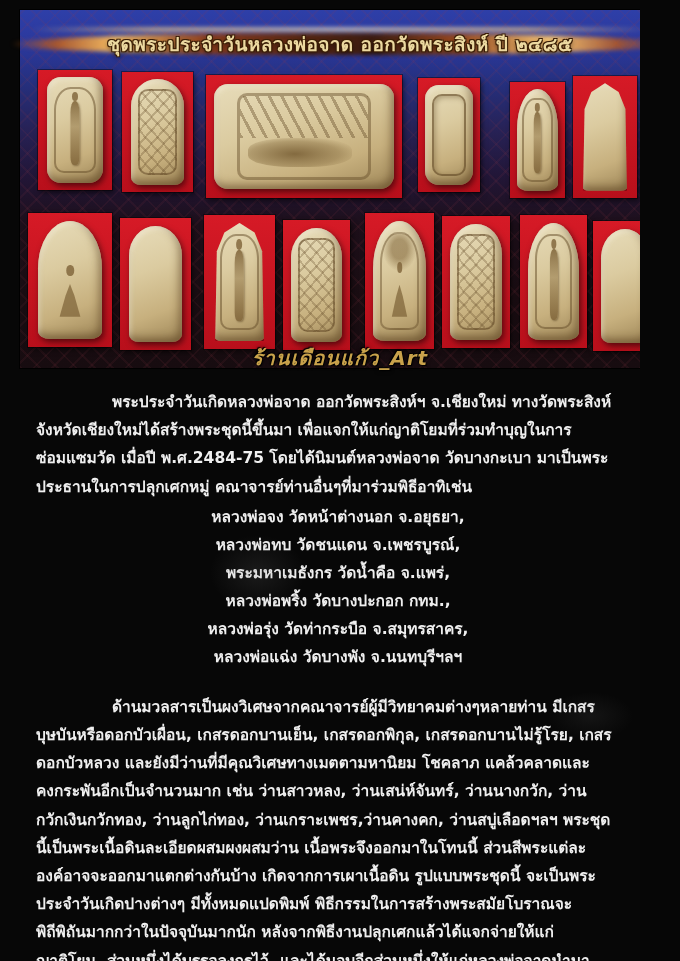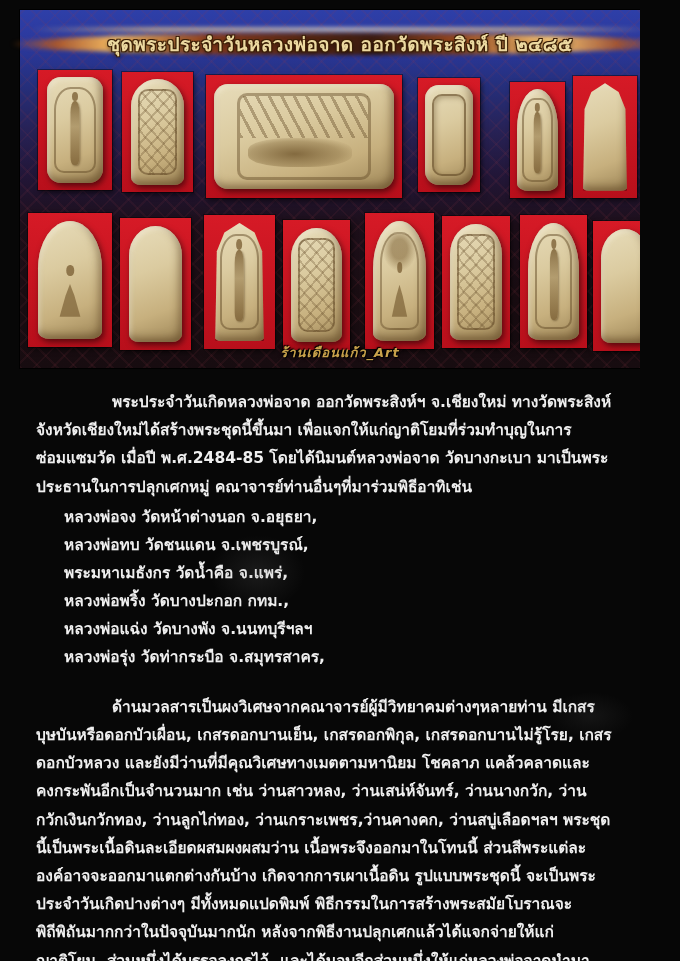--- a/index.html
+++ b/index.html
@@ -81,30 +81,30 @@
   .detail-naga .fig::before{top:30%;}
   .detail-naga-fan,.detail-naga .fig{border-radius:45% 45% 10px 10px/32% 32% 8px 8px;}
   .detail-naga .fig{background:radial-gradient(ellipse 62% 30% at 50% 16%,rgba(125,98,55,.55) 35%,rgba(125,98,55,.2) 62%,transparent 78%);}
   .detail-recline .fig{border:3px solid rgba(100,75,40,.45);
     background-image:repeating-linear-gradient(62deg,rgba(100,75,40,.40) 0 3px,transparent 3px 11px);
     background-size:100% 52%;background-repeat:no-repeat;background-position:top center;}
   .detail-recline .fig::after{content:"";position:absolute;left:6%;right:12%;bottom:12%;height:36%;
     border-radius:40%;
     background:radial-gradient(ellipse at 45% 55%,rgba(118,92,50,.85) 0%,rgba(140,115,70,.5) 55%,transparent 80%);}
 
-  .watermark{position:absolute;left:0;right:0;top:332px;text-align:center;font-size:13px;
+  .watermark{position:absolute;left:0;right:0;top:332px;text-align:center;font-size:20px;
     font-weight:700;font-style:italic;color:#c9a24b;letter-spacing:1px;
     text-shadow:1px 1px 1px #000,-1px -1px 1px #000,0 0 5px rgba(0,0,0,.85);}
 
   
   .article{position:absolute;left:36px;right:28px;top:388px;color:#efefef;
     font-size:15.5px;font-weight:700;line-height:1.82;text-align:left;}
   .article p{margin:0;text-indent:76px;}
   .monk-list{margin:2px 0 0 0;padding-left:28px;}
-  .monk-line{line-height:28px;}
+  .monk-line{line-height:28px;text-align:center;}
   .para2{margin-top:22px !important;}
 
   .ghost{position:absolute;border-radius:50%;pointer-events:none;}
   .ghost1{left:210px;top:535px;width:95px;height:75px;
     background:radial-gradient(closest-side,rgba(130,130,130,.16),transparent);}
   .ghost2{left:548px;top:692px;width:85px;height:48px;
     background:radial-gradient(closest-side,rgba(120,120,120,.12),transparent);}
 </style>
 </head>
 <body>
@@ -190,28 +190,28 @@
           <div class="amulet shape-round-top detail-plain">
             <span class="fig"></span>
           </div>
         </div>
       </div>
 
     <div class="watermark">ร้านเดือนแก้ว_Art</div>
   </div>
 
   <div class="article">
-    <p>พระประจำวันเกิดหลวงพ่อจาด ออกวัดพระสิงห์ฯ จ.เชียงใหม่ ทางวัดพระสิงห์ จังหวัดเชียงใหม่ได้สร้างพระชุดนี้ขึ้นมา เพื่อแจกให้แก่ญาติโยมที่ร่วมทำบุญในการซ่อมแซมวัด เมื่อปี พ.ศ.2484-85 โดยได้นิมนต์หลวงพ่อจาด วัดบางกะเบา มาเป็นพระประธานในการปลุกเศกหมู่ คณาจารย์ท่านอื่นๆที่มาร่วมพิธีอาทิเช่น</p>
+    <p>พระประจำวันเกิดหลวงพ่อจาด ออกวัดพระสิงห์ฯ จ.เชียงใหม่ ทางวัดพระสิงห์ จังหวัดเชียงใหม่ได้สร้างพระชุดนี้ขึ้นมา เพื่อแจกให้แก่ญาติโยมที่ร่วมทำบุญในการซ่อมแซมวัด เมื่อปี พ.ศ.2484-75 โดยได้นิมนต์หลวงพ่อจาด วัดบางกะเบา มาเป็นพระประธานในการปลุกเศกหมู่ คณาจารย์ท่านอื่นๆที่มาร่วมพิธีอาทิเช่น</p>
     <div class="monk-list">
       <div class="monk-line">หลวงพ่อจง วัดหน้าต่างนอก จ.อยุธยา,</div>
       <div class="monk-line">หลวงพ่อทบ วัดชนแดน จ.เพชรบูรณ์,</div>
       <div class="monk-line">พระมหาเมธังกร วัดน้ำคือ จ.แพร่,</div>
       <div class="monk-line">หลวงพ่อพริ้ง วัดบางปะกอก กทม.,</div>
+      <div class="monk-line">หลวงพ่อรุ่ง วัดท่ากระบือ จ.สมุทรสาคร,</div>
       <div class="monk-line">หลวงพ่อแฉ่ง วัดบางพัง จ.นนทบุรีฯลฯ</div>
-      <div class="monk-line">หลวงพ่อรุ่ง วัดท่ากระบือ จ.สมุทรสาคร,</div>
     </div>
     <p class="para2">ด้านมวลสารเป็นผงวิเศษจากคณาจารย์ผู้มีวิทยาคมต่างๆหลายท่าน มีเกสรบุษบันหรือดอกบัวเผื่อน, เกสรดอกบานเย็น, เกสรดอกพิกุล, เกสรดอกบานไม่รู้โรย, เกสรดอกบัวหลวง และยังมีว่านที่มีคุณวิเศษทางเมตตามหานิยม โชคลาภ แคล้วคลาดและคงกระพันอีกเป็นจำนวนมาก เช่น ว่านสาวหลง, ว่านเสน่ห์จันทร์, ว่านนางกวัก, ว่านกวักเงินกวักทอง, ว่านลูกไก่ทอง, ว่านเกราะเพชร,ว่านคางคก, ว่านสบู่เลือดฯลฯ พระชุดนี้เป็นพระเนื้อดินละเอียดผสมผงผสมว่าน เนื้อพระจึงออกมาในโทนนี้ ส่วนสีพระแต่ละองค์อาจจะออกมาแตกต่างกันบ้าง เกิดจากการเผาเนื้อดิน รูปแบบพระชุดนี้ จะเป็นพระประจำวันเกิดปางต่างๆ มีทั้งหมดแปดพิมพ์ พิธีกรรมในการสร้างพระสมัยโบราณจะพิถีพิถันมากกว่าในปัจจุบันมากนัก หลังจากพิธีงานปลุกเศกแล้วได้แจกจ่ายให้แก่ญาติโยม ,ส่วนหนึ่งได้บรรจุลงกรุไว้ ,และได้มอบอีกส่วนหนึ่งให้แก่หลวงพ่อจาดนำมาแจกจ่ายลูกศิษย์ลูกหาในภาคกลางและภาคตะวันออก</p>
   </div>
 
   <div class="ghost ghost1"></div>
   <div class="ghost ghost2"></div>
 
 </div>
 
 </body></html>

